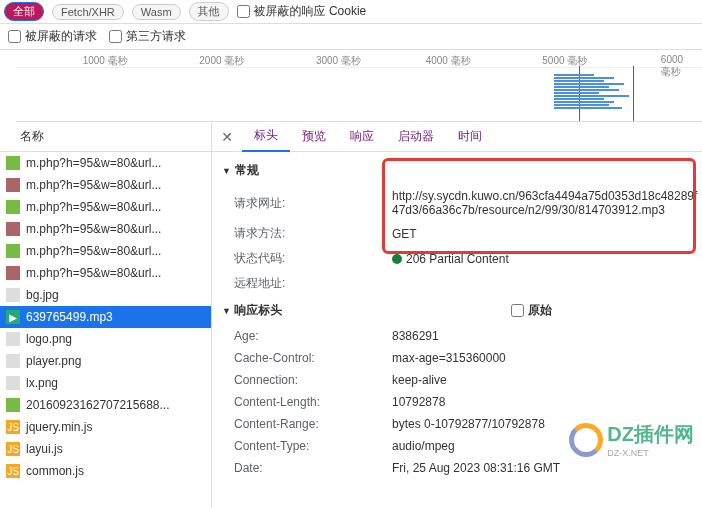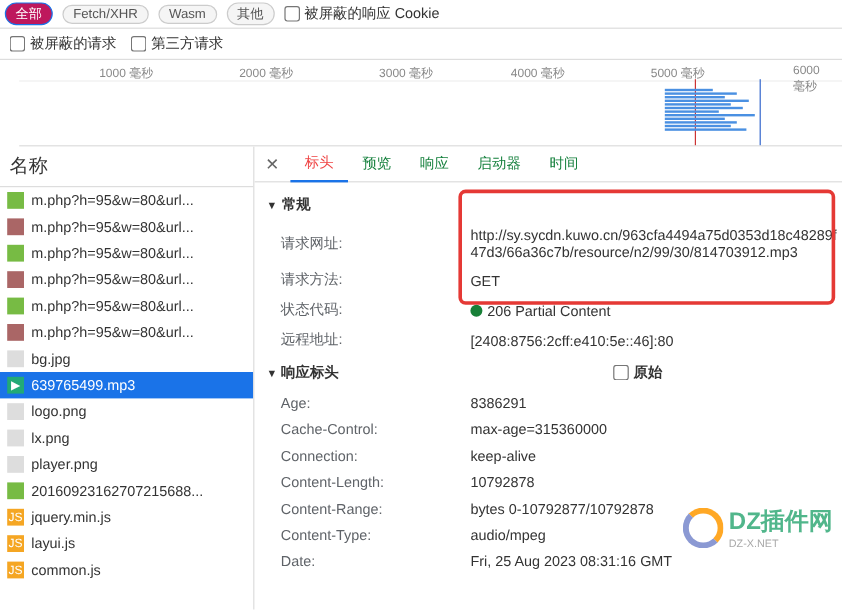--- a/index.html
+++ b/index.html
@@ -15,36 +15,36 @@
 .timeline { height: 72px; border-bottom: 1px solid #ddd; position: relative; background: #fff; padding-top: 2px; margin-left: 16px; }
 .timeline-ruler { height: 16px; position: relative; border-bottom: 1px solid #eee; }
 .timeline-tick { position: absolute; font-size: 10px; color: #888; top: 2px; transform: translateX(-50%); }
 .timeline-bars { position: absolute; top: 24px; right: 28px; width: 120px; }
 .bar { height: 2px; background: #4a90e2; margin-bottom: 1px; }
 .vline { position: absolute; top: 16px; bottom: 0; width: 1px; background: #c33; }
 
 .main { display: flex; height: 392px; }
 
 .sidebar { width: 212px; border-right: 1px solid #ddd; display: flex; flex-direction: column; }
-.sidebar-header { padding: 6px 8px; border-bottom: 1px solid #ddd; font-size: 16px; color: #333; }
+.sidebar-header { padding: 6px 20px; border-bottom: 1px solid #ddd; font-size: 12px; color: #333; }
 .file-list { flex: 1; overflow-y: auto; }
 .file-row { display: flex; align-items: center; padding: 4px 6px; font-size: 12px; white-space: nowrap; overflow: hidden; text-overflow: ellipsis; cursor: default; }
 .file-row.selected { background: #1a73e8; color: #fff; }
 .file-icon { width: 14px; height: 14px; margin-right: 6px; flex-shrink: 0; display: inline-flex; align-items: center; justify-content: center; font-size: 10px; }
 .icon-img { background: #7b4; color: #fff; }
 .icon-img2 { background: #a66; color: #fff; }
 .icon-media { background: #2a7; color: #fff; }
 .icon-js { background: #f5a623; color: #fff; }
 .icon-generic { background: #ddd; color: #666; }
 
 .details { flex: 1; display: flex; flex-direction: column; overflow: hidden; }
 .tabs { display: flex; align-items: center; border-bottom: 1px solid #ddd; height: 30px; }
 .close-btn { width: 30px; text-align: center; font-size: 14px; color: #666; cursor: pointer; }
-.tab { padding: 6px 12px; font-size: 12px; color: #15803d; cursor: pointer; }
-.tab.active { color: #ef4444; border-bottom: 2px solid #1a73e8; }
+.tab { padding: 6px 12px; font-size: 12px; color: #701a75; cursor: pointer; }
+.tab.active { color: #701a75; border-bottom: 2px solid #1a73e8; }
 
 .details-body { flex: 1; overflow-y: auto; padding: 4px 0; position: relative; }
 .section-header { padding: 6px 10px; font-size: 12px; font-weight: bold; display: flex; align-items: center; gap: 4px; }
 .section-header .tri { font-size: 9px; }
 .kv-row { display: flex; padding: 4px 0; align-items: center; }
 .kv-key { width: 180px; padding-left: 22px; color: #5f6368; font-size: 12px; }
 .kv-val { flex: 1; color: #333; font-size: 12px; word-break: break-all; padding-right: 1px; }
 .status-dot { display: inline-block; width: 10px; height: 10px; border-radius: 50%; background: #188038; margin-right: 4px; vertical-align: middle; }
 
 .highlight-box { position: absolute; border: 3px solid #e53935; border-radius: 6px; pointer-events: none; }
@@ -143,25 +143,25 @@
         <div class="file-row selected">
           <span class="file-icon icon-media">▶</span>
           <span>639765499.mp3</span>
         </div>
         <div class="file-row">
           <span class="file-icon icon-generic"></span>
           <span>logo.png</span>
         </div>
         <div class="file-row">
           <span class="file-icon icon-generic"></span>
+          <span>player.png</span>
+        </div>
+        <div class="file-row">
+          <span class="file-icon icon-generic"></span>
           <span>lx.png</span>
-        </div>
-        <div class="file-row">
-          <span class="file-icon icon-generic"></span>
-          <span>player.png</span>
         </div>
         <div class="file-row">
           <span class="file-icon icon-img"></span>
           <span>20160923162707215688...</span>
         </div>
         <div class="file-row">
           <span class="file-icon icon-js">JS</span>
           <span>jquery.min.js</span>
         </div>
         <div class="file-row">
@@ -201,21 +201,20 @@
           <div class="kv-row">
             <div class="kv-key">请求方法:</div>
             <div class="kv-val">GET</div>
           </div>
           <div class="kv-row">
             <div class="kv-key">状态代码:</div>
             <div class="kv-val"><span class="status-dot"></span>206 Partial Content</div>
           </div>
           <div class="kv-row">
             <div class="kv-key">远程地址:</div>
-            <div class="kv-val">[2408:8756:2cff:e410:5e::46]:80</div>
           </div>
         </div>
 
       <div class="section-header" style="justify-content:space-between">
         <span><span class="tri">▼</span> <span>响应标头</span></span>
         <label class="raw-check" style="margin-right:140px">
             <input type="checkbox" style="">
             <span>原始</span>
           </label>
       </div>

